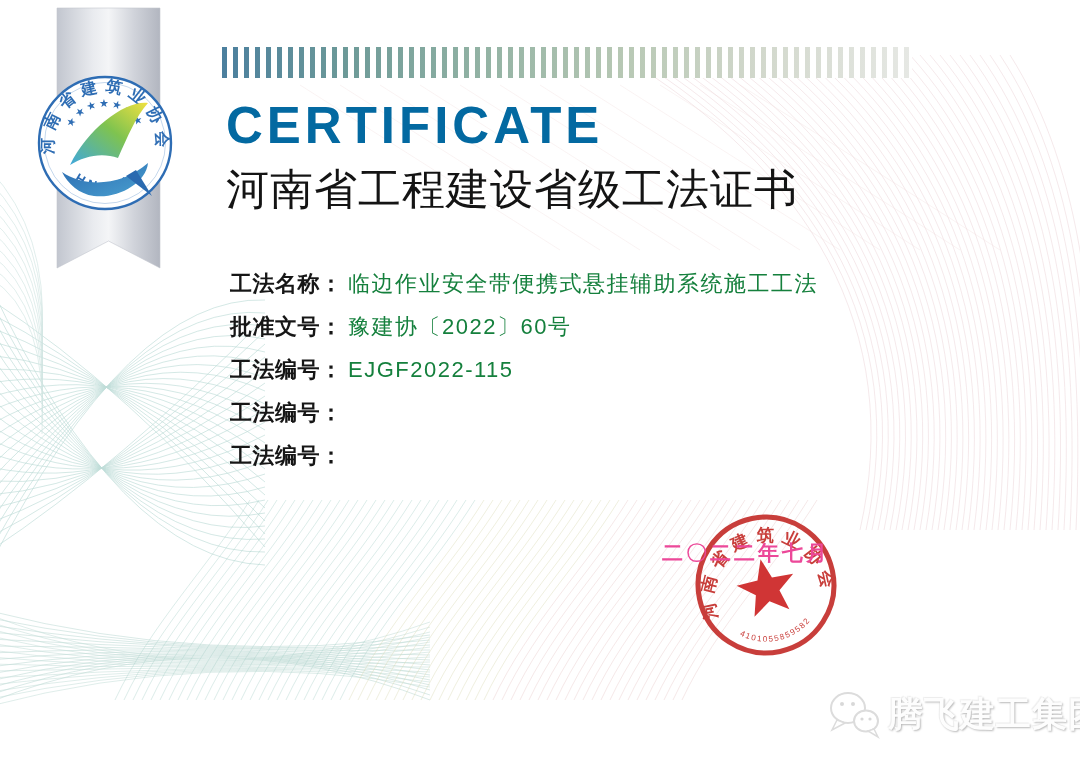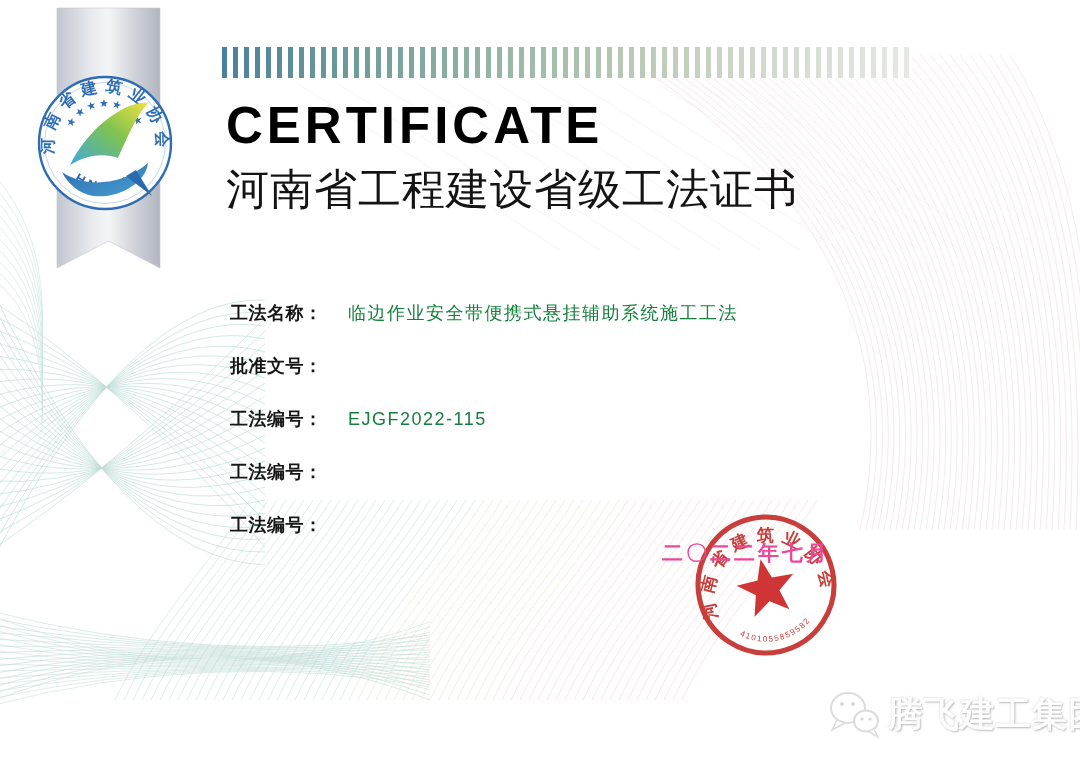--- a/index.html
+++ b/index.html
@@ -10,29 +10,29 @@
   #deco-svg{position:absolute;left:0;top:0;width:1080px;height:763px;z-index:0;}
   .ribbon-badge{position:absolute;left:0;top:0;width:230px;height:300px;z-index:2;}
   .stripes{
     position:absolute;left:222px;top:47px;width:690px;height:31px;z-index:2;
     background-image:
       repeating-linear-gradient(90deg, rgba(255,255,255,0) 0 5px, #ffffff 5px 11px),
       linear-gradient(90deg,#4b7f9e 0%,#6d9a98 18%,#93b3a4 38%,#b7c8b4 58%,#d2d8cc 78%,#e6e8e4 100%);
   }
   .title-en{
     position:absolute;left:226px;top:96px;margin:0;z-index:2;
-    font-size:51px;font-weight:600;letter-spacing:4px;color:#000000;
+    font-size:51px;font-weight:600;letter-spacing:4px;color:#0369a1;
     font-family:"Liberation Sans", sans-serif;
   }
   .title-zh{
     position:absolute;left:226px;top:161px;margin:0;z-index:2;
     font-size:43px;font-weight:400;letter-spacing:1px;color:#141414;
   }
   .fields{position:absolute;left:230px;top:272px;width:640px;z-index:2;}
-  .field-row{display:flex;align-items:baseline;margin-bottom:20px;font-size:18px;line-height:23px;color:#161616;margin-top:30px;}
+  .field-row{display:flex;align-items:baseline;margin-bottom:20px;font-size:22px;line-height:23px;color:#161616;}
   .field-label{flex:0 0 118px;font-weight:700;letter-spacing:0.5px;white-space:nowrap;}
   .field-value{font-weight:500;letter-spacing:1.5px;white-space:nowrap;color:#15803d;}
   .seal{position:absolute;left:690px;top:509px;width:152px;height:152px;z-index:1;opacity:0.9;}
   .issue-date{
     position:absolute;left:662px;top:539px;z-index:3;
     font-family:"Liberation Serif", serif;font-weight:600;
     font-size:21px;letter-spacing:3px;color:#ec4899;
   }
   .watermark{
     position:absolute;left:824px;top:688px;z-index:4;
@@ -310,20 +310,21 @@
   <h1 class="title-en">CERTIFICATE</h1>
   <h2 class="title-zh">河南省工程建设省级工法证书</h2>
 
   <div class="fields">
     <div class="field-row">
       <span class="field-label">工法名称：</span>
       <span class="field-value">临边作业安全带便携式悬挂辅助系统施工工法</span>
     </div>
     <div class="field-row">
       <span class="field-label">批准文号：</span>
+      <span class="field-value">豫建协〔2022〕60号</span>
     </div>
     <div class="field-row">
       <span class="field-label">工法编号：</span>
       <span class="field-value">EJGF2022-115</span>
     </div>
     <div class="field-row">
       <span class="field-label">工法编号：</span>
     </div>
     <div class="field-row">
       <span class="field-label">工法编号：</span>

